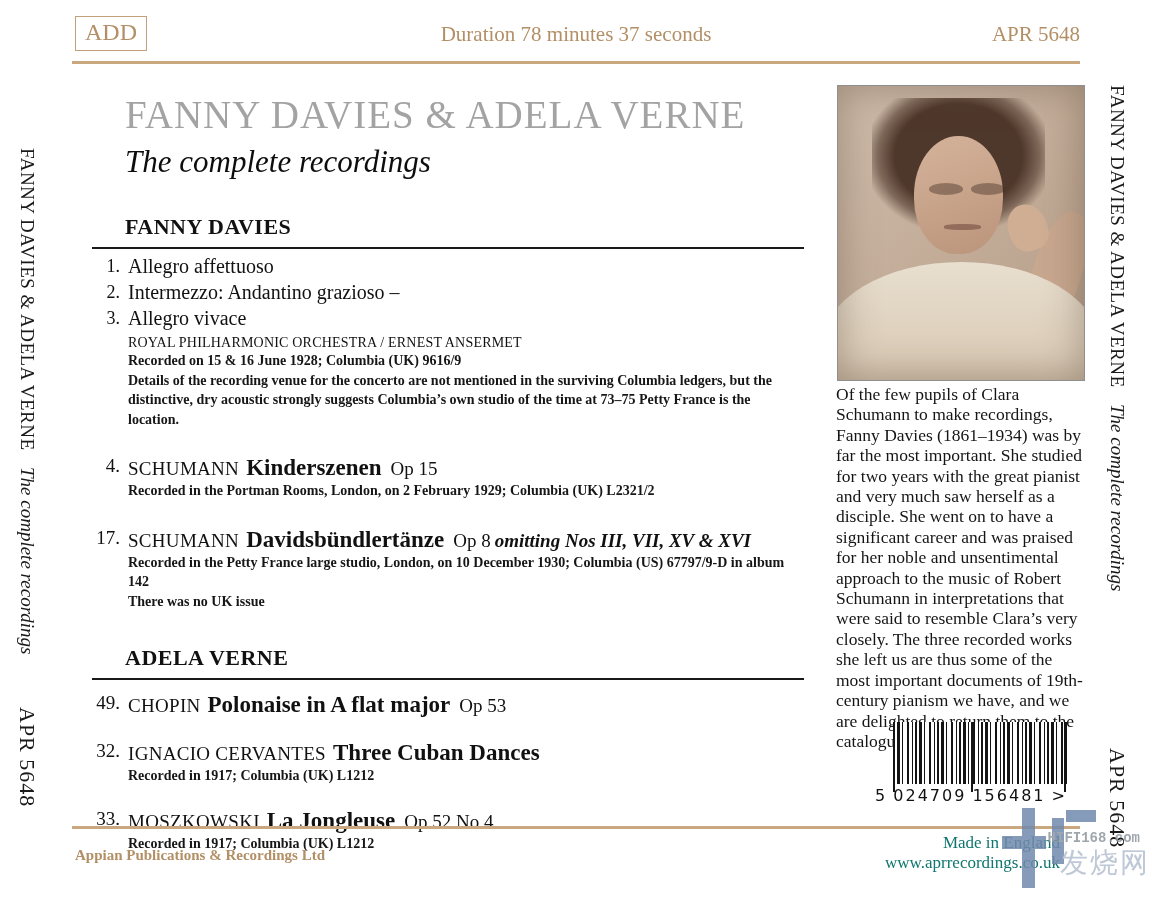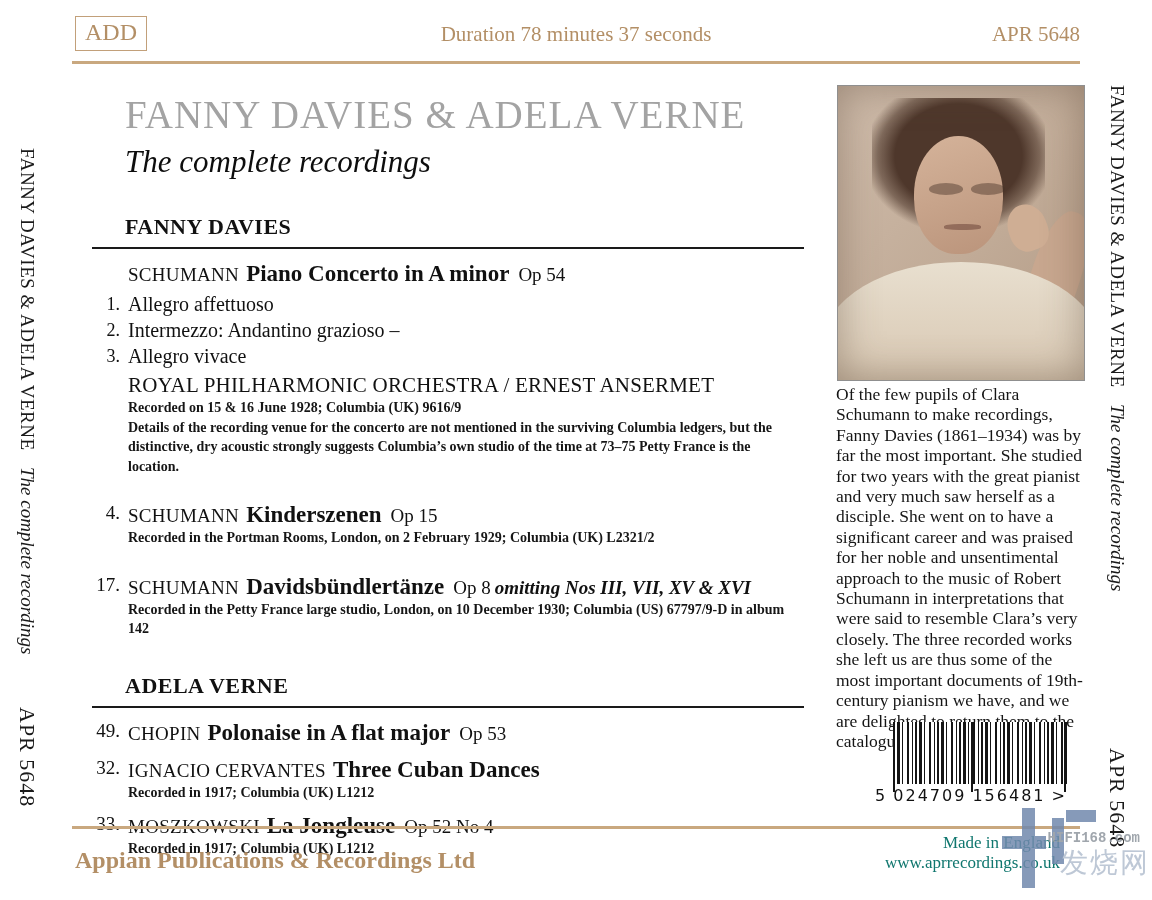--- a/index.html
+++ b/index.html
@@ -45,23 +45,23 @@
     border-bottom:2px solid #1a1a1a;padding-bottom:7px;
   }
   .work{position:relative;padding-left:36px;}
   .wnum{position:absolute;left:0;width:28px;text-align:right;font-size:19px;}
   .wcomposer{font-size:19px;letter-spacing:.3px;margin-right:7px;}
   .wtitle{font-size:23px;font-weight:bold;margin-right:9px;}
   .wopus{font-size:19px;}
   .wopusnote{font-size:19px;font-style:italic;font-weight:bold;margin-left:4px;}
   .movement{position:relative;padding-left:36px;font-size:20px;line-height:26px;}
   .mnum{position:absolute;left:0;width:28px;text-align:right;font-size:18px;}
-  .performers{padding-left:36px;font-size:21px;letter-spacing:.2px;margin-top:4px;}
+  .performers{padding-left:36px;font-size:14px;letter-spacing:.2px;margin-top:4px;}
   .note{padding-left:36px;font-size:14px;font-weight:bold;line-height:19.5px;color:#161616;}
-  .mt4{margin-top:4px;}.mt12{margin-top:12px;}.mt22{margin-top:11px;}.mt26{margin-top:26px;}.mt34{margin-top:34px;}
+  .mt4{margin-top:4px;}.mt12{margin-top:12px;}.mt22{margin-top:22px;}.mt26{margin-top:26px;}.mt34{margin-top:34px;}
 
   
   #photo{
     left:837px;top:85px;width:246px;height:294px;
     border:1px solid #8f8f8f;background:linear-gradient(135deg,#cfbcab 0%,#c1ab97 55%,#b29a85 100%);
     overflow:hidden;
   }
   #photo .hair{
     position:absolute;top:4%;left:14%;width:70%;height:44%;
     background:radial-gradient(ellipse at 50% 45%,#4e372b 0 52%,rgba(78,55,43,.6) 66%,rgba(78,55,43,0) 78%);
@@ -103,21 +103,21 @@
       #141414 19px 20px,#fff 20px 22px);
   }
   .guard{position:absolute;top:0;width:2px;height:70px;background:#141414;}
   .guard.g1{left:18px;}.guard.g2{left:96px;}.guard.g3{right:1px;}
   #barcode .digits{
     position:relative;margin-top:2px;display:flex;justify-content:space-between;
     font-family:"DejaVu Sans",sans-serif;font-size:16px;letter-spacing:2px;color:#111;
   }
 
   
-  #publisher{left:75px;top:847px;font-size:24px;font-weight:bold;color:#b38f66;}
+  #publisher{left:75px;top:847px;font-size:15px;font-weight:bold;color:#b38f66;}
   #made-block{left:672px;top:833px;width:388px;text-align:right;font-size:17px;line-height:20px;color:#0f766e;}
 
   
   #watermark{right:0;bottom:6px;width:152px;height:88px;opacity:.85;}
   #watermark .bar{position:absolute;background:#7189ad;}
   #watermark .b1{left:2px;top:30px;width:44px;height:13px;}
   #watermark .b2{left:22px;top:2px;width:13px;height:80px;}
   #watermark .b3{left:52px;top:12px;width:12px;height:46px;}
   #watermark .b4{left:66px;top:4px;width:30px;height:12px;}
   #watermark .site{
@@ -146,23 +146,20 @@
 <div class="abs tan" id="cat-top">APR 5648</div>
 <div class="abs rule-tan" id="rule-top"></div>
 
 <div class="abs" id="album-title">FANNY DAVIES &amp; ADELA VERNE</div>
 <div class="abs" id="album-subtitle">The complete recordings</div>
 
 <div class="abs" id="tracklist">
 
   <div class="sec-heading">FANNY DAVIES</div>
 
-  <div class="work mt12">
-    <span class="wcomposer">SCHUMANN</span><span class="wtitle">Piano Concerto in A minor</span><span class="wopus">Op 54</span>
-  </div>
   <div class="movement mt4">
     <span class="mnum">1.</span><span>Allegro affettuoso</span>
   </div>
   <div class="movement">
     <span class="mnum">2.</span><span>Intermezzo: Andantino grazioso –</span>
   </div>
   <div class="movement">
     <span class="mnum">3.</span><span>Allegro vivace</span>
   </div>
   <div class="performers">ROYAL PHILHARMONIC ORCHESTRA / ERNEST ANSERMET</div>
@@ -171,20 +168,21 @@
 
   <div class="work mt26">
     <span class="wnum">4.</span><span class="wcomposer">SCHUMANN</span><span class="wtitle">Kinderszenen</span><span class="wopus">Op 15</span>
   </div>
   <div class="note">Recorded in the Portman Rooms, London, on 2 February 1929; Columbia (UK) L2321/2</div>
 
   <div class="work mt26">
     <span class="wnum">17.</span><span class="wcomposer">SCHUMANN</span><span class="wtitle">Davidsbündlertänze</span><span class="wopus">Op 8</span><span class="wopusnote">omitting Nos III, VII, XV &amp; XVI</span>
   </div>
   <div class="note">Recorded in the Petty France large studio, London, on 10 December 1930; Columbia (US) 67797/9-D in album 142</div>
+  <div class="note">There was no UK issue</div>
 
   <div class="sec-heading mt34">ADELA VERNE</div>
 
   <div class="work mt12">
     <span class="wnum">49.</span><span class="wcomposer">CHOPIN</span><span class="wtitle">Polonaise in A flat major</span><span class="wopus">Op 53</span>
   </div>
 
   <div class="work mt22">
     <span class="wnum">32.</span><span class="wcomposer">IGNACIO CERVANTES</span><span class="wtitle">Three Cuban Dances</span>
   </div>

